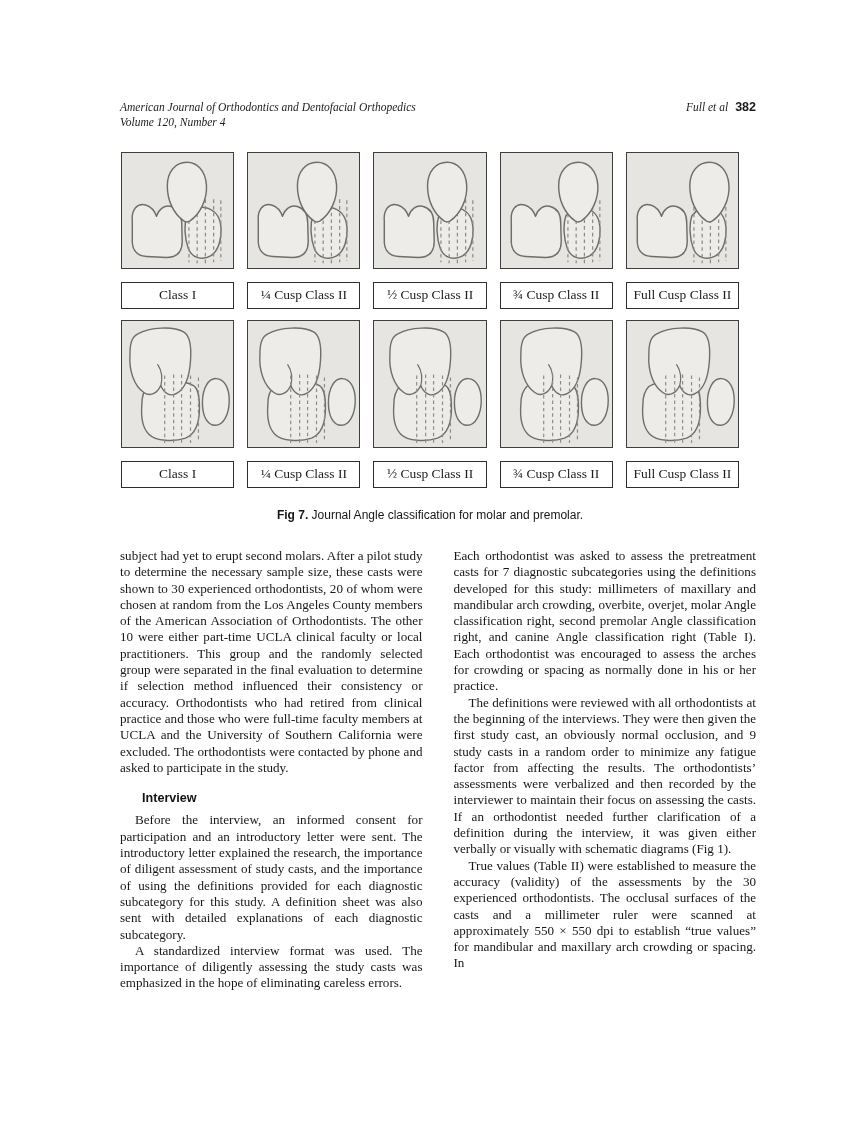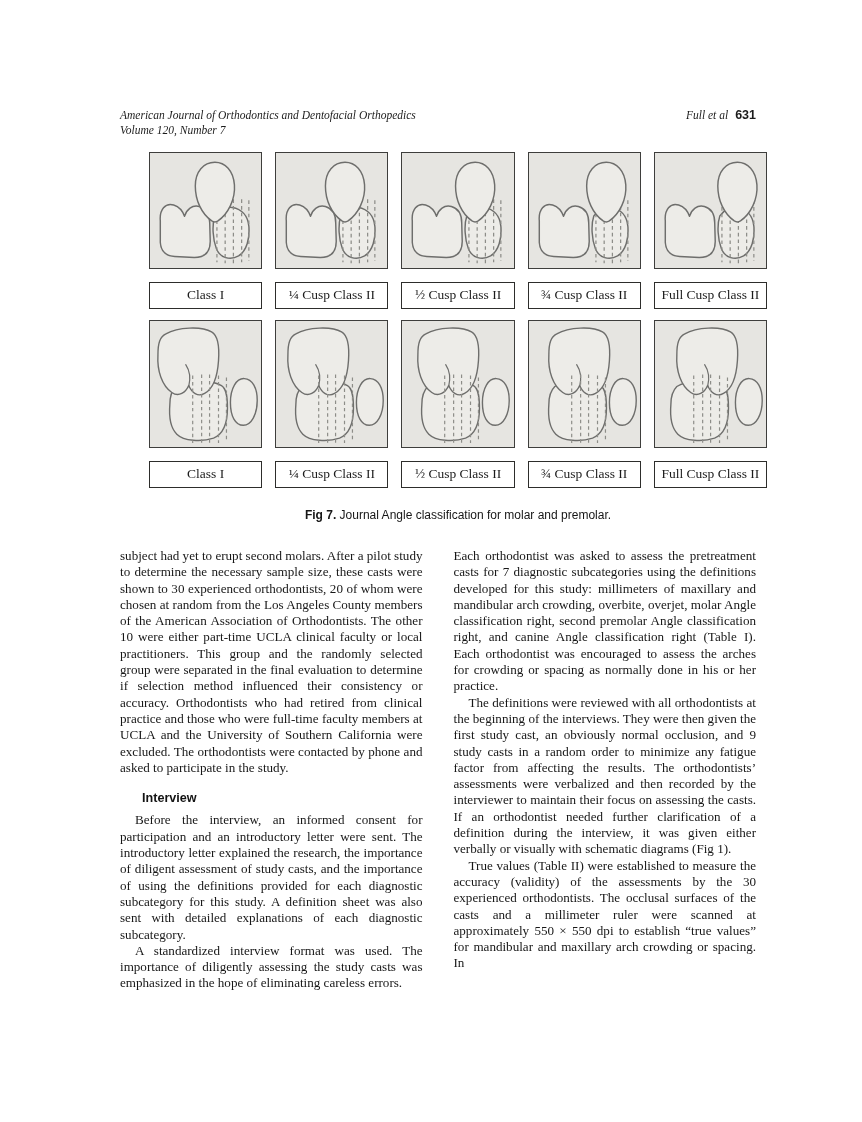--- a/index.html
+++ b/index.html
@@ -3,34 +3,34 @@
 <meta charset="utf-8">
 <style>
   html,body { margin:0; padding:0; background:#ffffff; }
   .page {
     position:relative; width:862px; height:1122px; background:#ffffff;
     font-family:"Liberation Serif", serif; color:#1b1b1b; overflow:hidden;
   }
 
   
   .runhead {
-    position:absolute; top:108px; left:120px; width:636px;
+    position:absolute; top:100px; left:120px; width:636px;
     display:flex; justify-content:space-between; align-items:flex-start;
     font-size:11.5px; line-height:14.5px;
   }
   .runhead .jname, .runhead .jissue { font-style:italic; }
   .runhead-right { white-space:nowrap; }
   .runhead-right .authors { font-style:italic; }
   .runhead-right .pagenum {
     font-style:normal; font-weight:bold; margin-left:7px;
     font-family:"Liberation Sans", sans-serif; font-size:12.5px;
   }
 
   
-  .figure1 { position:absolute; top:152px; left:121px; width:618px;margin-left:28px; }
+  .figure1 { position:absolute; top:152px; left:121px; width:618px; }
   .fig-row { display:flex; gap:13px; }
   .fig-row + .fig-row { margin-top:11px; }
   .panel { flex:1; display:flex; flex-direction:column; min-width:0; }
   .art {
     border:1.5px solid #3e3e3c; background:#e6e5e1;
   }
   .art svg { display:block; width:100%; height:auto; }
   .plabel {
     margin-top:13px; border:1.5px solid #2d2d2b; background:#ffffff;
     text-align:center; font-size:13.5px; line-height:16px; padding:4px 1px 5px;
@@ -90,24 +90,24 @@
     </g>
     <path id="mo-oval" d="M95,58 C103,58.5 108,67 108,80 C108,94 102,105 94,105 C86,105 81,96 81,82 C81,68 87,57.5 95,58 Z"></path>
   </defs>
 </svg>
 
 <div class="page">
 
   <div class="runhead">
     <div class="runhead-left">
       <div class="jname">American Journal of Orthodontics and Dentofacial Orthopedics</div>
-      <div class="jissue">Volume 120, Number 7</div>
+      <div class="jissue">Volume 120, Number 4</div>
     </div>
     <div class="runhead-right">
-      <span class="authors">Full et al</span><span class="pagenum">631</span>
+      <span class="authors">Full et al</span><span class="pagenum">382</span>
     </div>
   </div>
 
   <div class="figure1">
 
     <div class="fig-row">
       <div class="panel">
         <div class="art">
           <svg viewBox="0 0 108 112">
               <use href="#pm-molar" class="tooth"></use>

